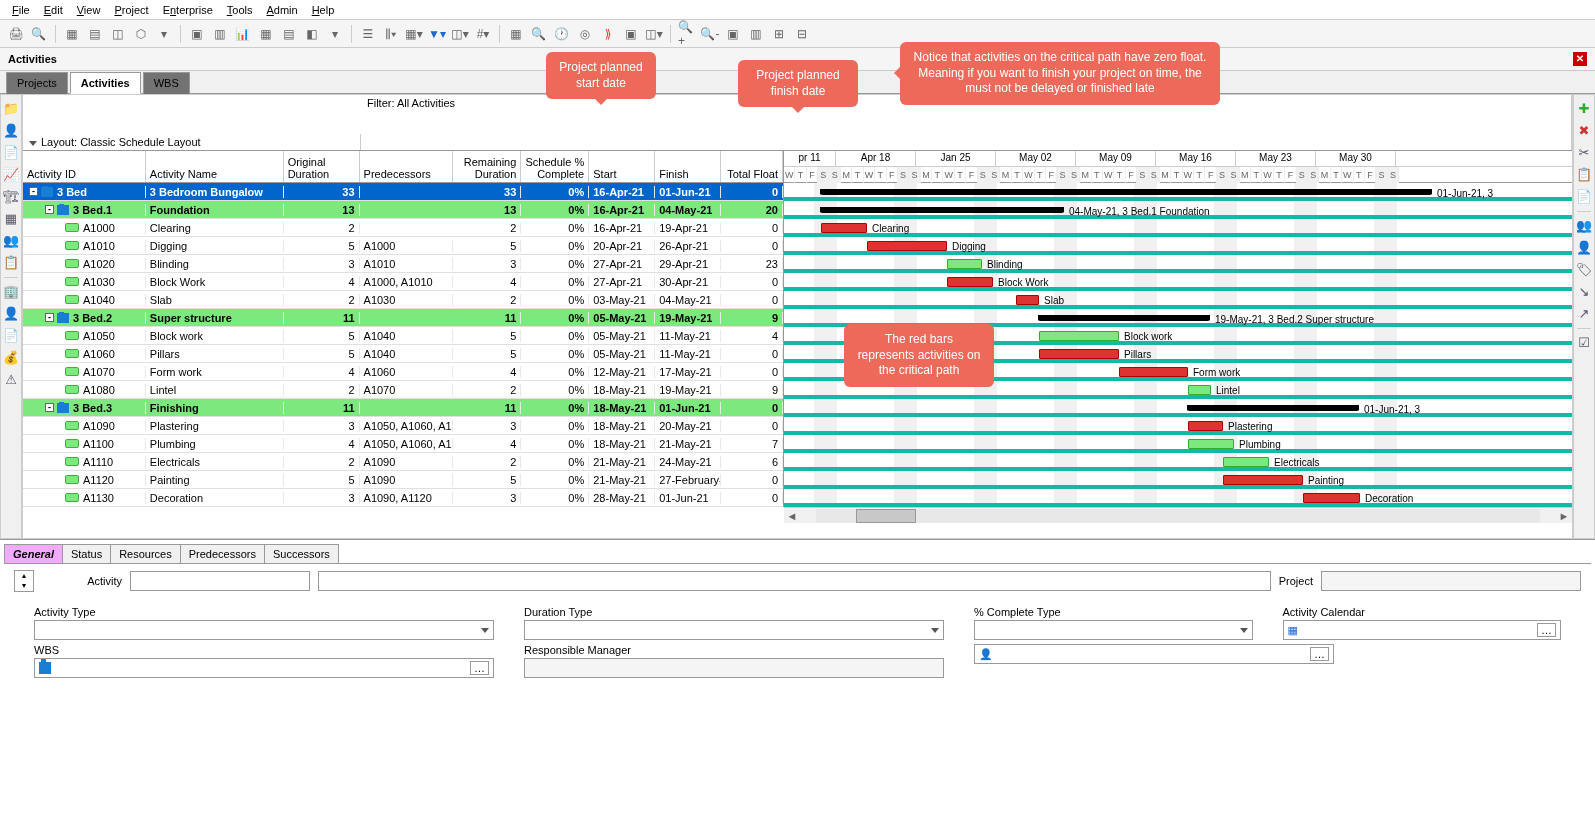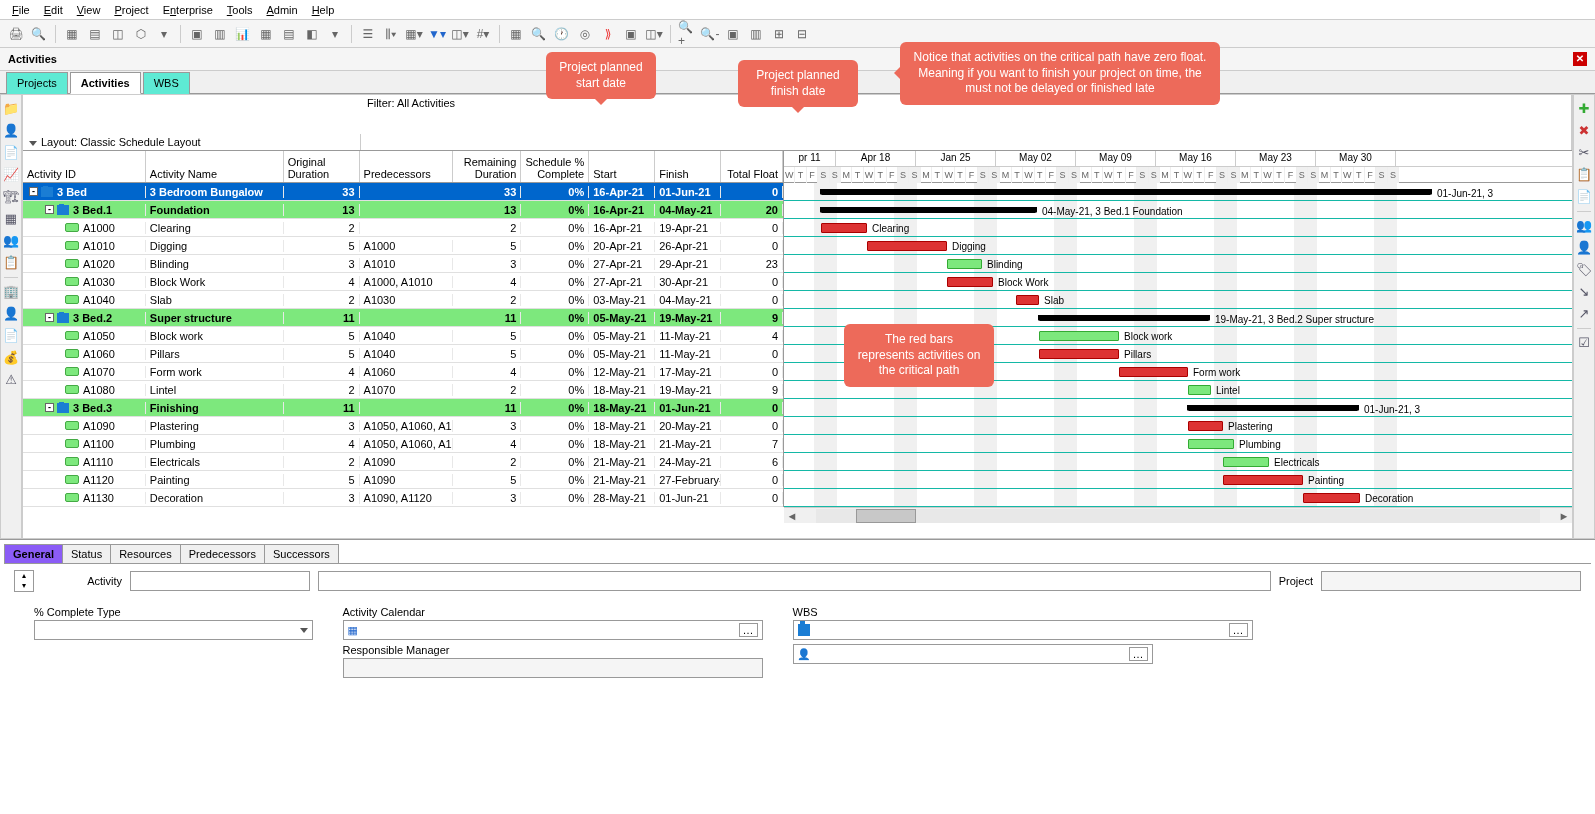--- a/index.html
+++ b/index.html
@@ -14,21 +14,21 @@
 .toolbar-row { background: #f5f5f5; border-bottom: 1px solid #ccc; height: 28px; display: flex; align-items: center; padding: 0 6px; gap: 3px; }
 .tb-btn { width: 20px; height: 20px; border: 1px solid transparent; display: inline-flex; align-items: center; justify-content: center; font-size: 12px; cursor: pointer; color:#666; }
 .tb-sep { width: 1px; height: 18px; background: #ccc; margin: 0 3px; }
 
 
 .title-row { background: #f5f5f5; padding: 4px 8px; font-weight: bold; font-size: 13px; display: flex; align-items: center; justify-content: space-between; border-bottom:1px solid #ccc; }
 .close-x { width:14px; height:14px; background:#c00; color:#fff; text-align:center; line-height:14px; font-size:10px; cursor:pointer; }
 
 
 .tabs-row { display: flex; border-bottom: 1px solid #999; background:#f0f0f0; padding-left:6px; }
-.tab { padding: 4px 10px; border: 1px solid #999; border-bottom: none; margin-right: 2px; background: #5eead4; cursor:pointer; position:relative; top:1px;}
+.tab { padding: 4px 10px; border: 1px solid #999; border-bottom: none; margin-right: 2px; background: #737373; cursor:pointer; position:relative; top:1px;}
 .tab.active { background: #fff; font-weight: bold; border-bottom:1px solid #fff; }
 
 
 .main-area { display: flex; height: 445px; background:#fff; }
 .left-sidebar, .right-sidebar { width: 22px; background: #f0f0f0; border:1px solid #ccc; display:flex; flex-direction:column; align-items:center; gap:6px; padding-top:6px; }
 .side-icon { width:16px; height:16px; font-size:13px; cursor:pointer; text-align:center; color:#556; }
 .side-sep { width:14px; height:1px; background:#ccc; }
 
 .content { flex:1; display:flex; flex-direction:column; border:1px solid #ccc; }
 
@@ -63,21 +63,21 @@
 .wbsicon { display:inline-block; width:12px; height:10px; background:#1a7dd4; margin-right:4px; position:relative;}
 .wbsicon::before{content:'';position:absolute;top:-3px;left:2px;width:5px;height:3px;background:#1a7dd4;}
 
 
 .tl-header { height:32px; border-bottom:1px solid #999; position:relative; background:#fff; }
 .tl-months { height:16px; display:flex; border-bottom:1px solid #ccc; }
 .tl-month { border-right:1px solid #ccc; font-size:10px; text-align:center; padding-top:1px; }
 .tl-days { height:16px; display:flex; }
 .tl-day { width:11.4px; border-right:1px solid #eee; font-size:9px; text-align:center; line-height:16px; color:#666;}
 .tl-day.we { background:#f0f0f0; }
-.gantt-row { height:18px; border-bottom:1px solid #14b8a6; position:relative; }
+.gantt-row { height:18px; border-bottom:4px solid #14b8a6; position:relative; }
 .gantt-row .weekend { position:absolute; top:0; bottom:0; background:#f0f0f0; width:22.8px; }
 .bar { position:absolute; height:10px; top:4px; border-radius:1px; }
 .bar-crit { background:#d33; border:1px solid #a00; }
 .bar-norm { background:#7de87d; border:1px solid #3a3; }
 .bar-sum { height:6px; top:6px; background:#000; }
 .bar-sum::before,.bar-sum::after{content:'';position:absolute;top:0;width:0;height:0;border-top:6px solid #000;}
 .bar-sum::before{left:-1px;border-right:5px solid transparent;}
 .bar-sum::after{right:-1px;border-left:5px solid transparent;}
 .bar-label{ position:absolute; left:100%; margin-left:6px; white-space:nowrap; font-size:10px; top:-1px;}
 .dataline { position:absolute; top:0; bottom:0; width:2px; background:#e33; left:45px; }
@@ -96,21 +96,21 @@
 
 .hscroll { height:16px; border-top:1px solid #ccc; background:#f0f0f0; display:flex; align-items:center; }
 .hscroll .track{ flex:1; height:14px; background:#e8e8e8; margin:0 16px; position:relative;}
 .hscroll .thumb{ position:absolute; left:40px; width:60px; height:14px; background:#c8c8c8; border:1px solid #999;}
 .hscroll .arr{ width:16px; text-align:center; color:#666;}
 
 
 .bottom { border-top:1px solid #999; background:#fff; height:280px; padding:4px; }
 .btabs { display:flex; border-bottom:1px solid #999; }
 .btab { padding:3px 8px; border:1px solid #999; border-bottom:none; margin-right:-1px; background:#f0f0f0; cursor:pointer; font-size:11px;}
-.btab.active{ background:#8b5cf6; font-weight:bold;}
+.btab.active{ background:#f0abfc; font-weight:bold;font-style:italic;}
 .detail-row { display:flex; align-items:center; padding:6px 10px; gap:8px; }
 .spinner { display:flex; flex-direction:column; border:1px solid #999; width:20px;}
 .spinner span{height:10px;text-align:center;font-size:8px;line-height:10px;cursor:pointer;}
 .label-f { font-size:11px; }
 .field { border:1px solid #999; background:#fff; height:20px; padding:0 4px; font-size:11px; }
 .field.lg{ flex:1; }
 .detail-grid{ display:grid; grid-template-columns: repeat(4, 1fr); gap:4px 30px; padding:8px 30px; }
 .dgcol{ display:flex; flex-direction:column; gap:2px;}
 .dgcol .field{ width:100%; display:flex; align-items:center; justify-content:space-between;}
 .dd{display:inline-block;width:0;height:0;border-left:4px solid transparent;border-right:4px solid transparent;border-top:5px solid #555;margin-left:auto;}
@@ -536,21 +536,21 @@
           </div>
           <div class="gantt-row">
             <div class="weekend" style="left: 30px;"></div>
             <div class="weekend" style="left: 110px;"></div>
             <div class="weekend" style="left: 190px;"></div>
             <div class="weekend" style="left: 270px;"></div>
             <div class="weekend" style="left: 350px;"></div>
             <div class="weekend" style="left: 430px;"></div>
             <div class="weekend" style="left: 510px;"></div>
             <div class="weekend" style="left: 590px;"></div>
-            <div class="bar bar-sum" style="left: 37px; width: 215px; text-decoration: underline;">
+            <div class="bar bar-sum" style="left: 37px; width: 242px; text-decoration: underline;">
               <span class="bar-label">04-May-21, 3 Bed.1 Foundation</span>
             </div>
           </div>
           <div class="gantt-row">
             <div class="weekend" style="left: 30px;"></div>
             <div class="weekend" style="left: 110px;"></div>
             <div class="weekend" style="left: 190px;"></div>
             <div class="weekend" style="left: 270px;"></div>
             <div class="weekend" style="left: 350px;"></div>
             <div class="weekend" style="left: 430px;"></div>
@@ -801,20 +801,34 @@
         <span>▾</span>
       </div>
     <span class="label-f" style="width:80px;text-align:right;">Activity</span>
     <div class="field" style="width:180px;"></div>
     <div class="field lg"></div>
     <span class="label-f">Project</span>
     <div class="field" style="width:260px;background:#f5f5f5;"></div>
   </div>
   <div class="detail-grid">
     <div class="dgcol">
+        <span class="label-f">Activity Type</span>
+        <div class="field">
+          <span></span>
+          <span class="dd"></span>
+        </div>
+      </div>
+    <div class="dgcol">
+        <span class="label-f">Duration Type</span>
+        <div class="field">
+          <span></span>
+          <span class="dd"></span>
+        </div>
+      </div>
+    <div class="dgcol">
         <span class="label-f">% Complete Type</span>
         <div class="field">
           <span></span>
           <span class="dd"></span>
         </div>
       </div>
     <div class="dgcol">
         <span class="label-f">Activity Calendar</span>
         <div class="field">
           <span style="color:#26c">▦</span>

